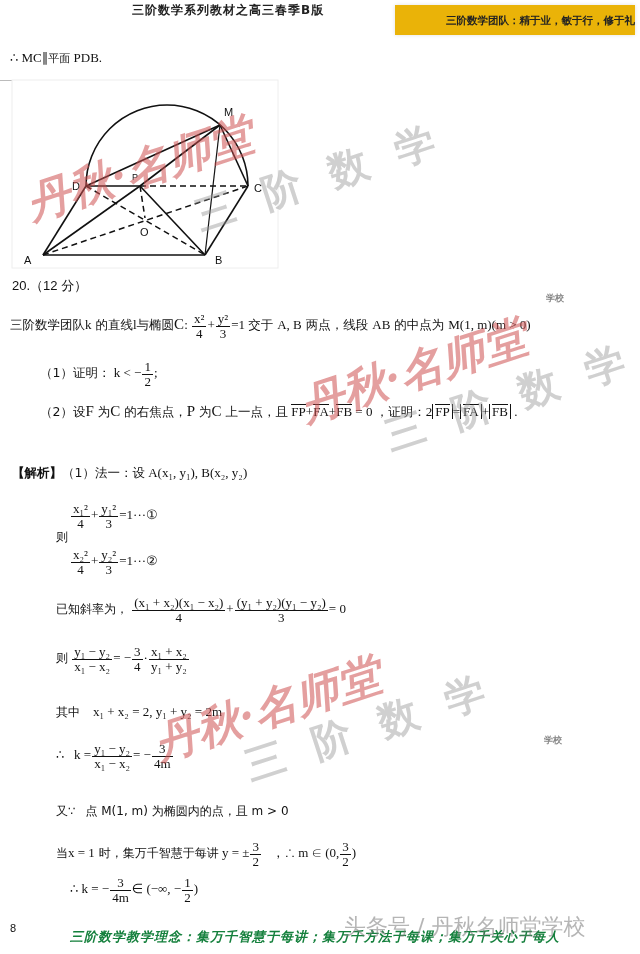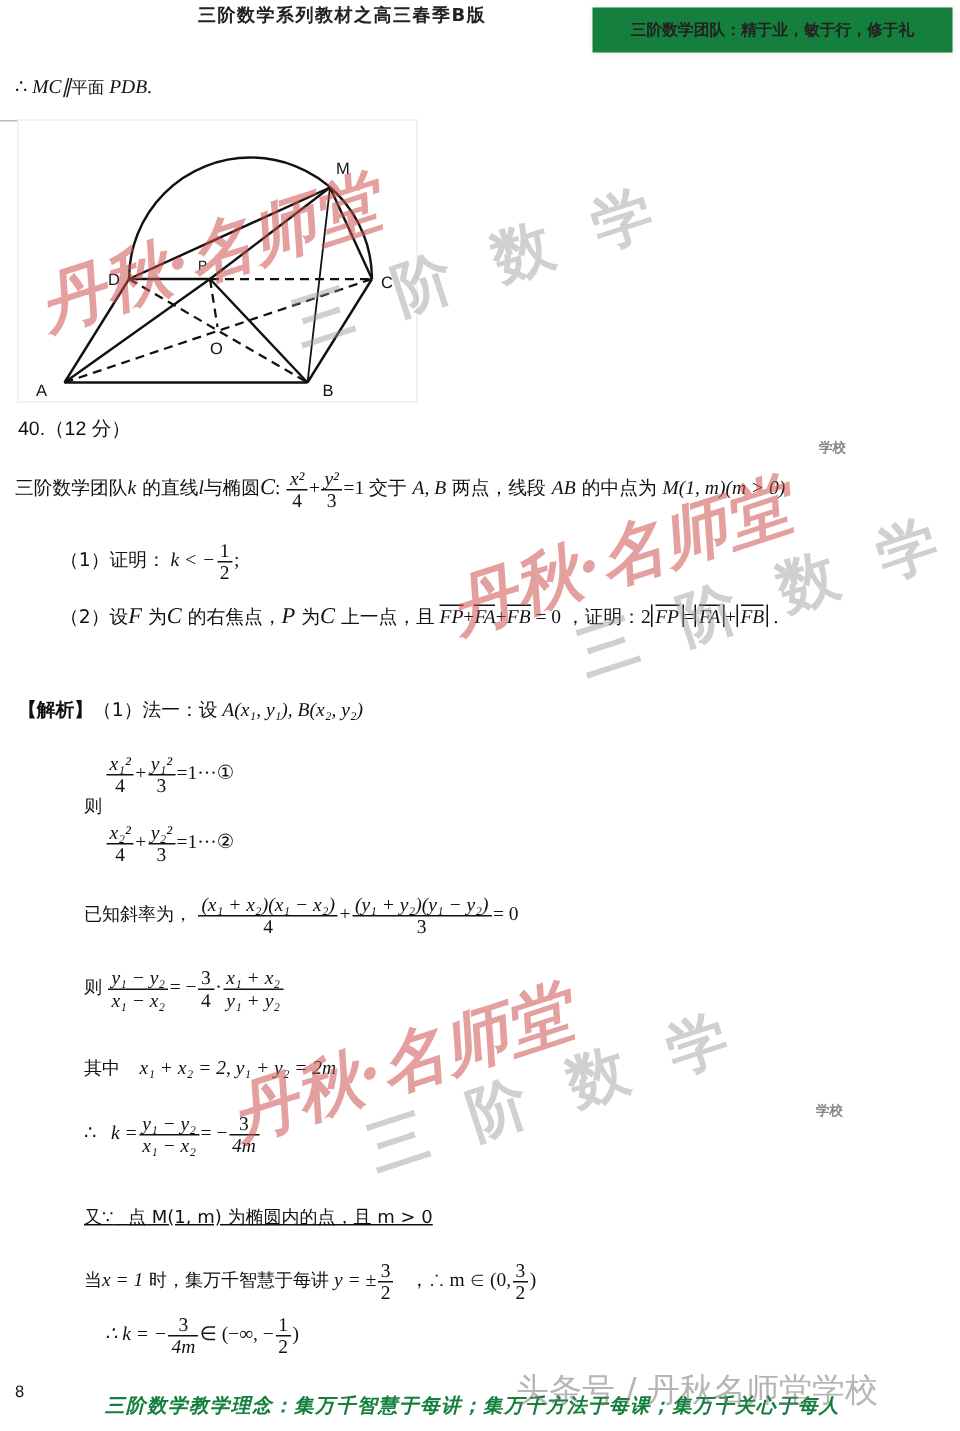--- a/index.html
+++ b/index.html
@@ -1,22 +1,22 @@
 <!DOCTYPE html>
 <html><head>
 <meta charset="utf-8">
 <style>
   html, body { margin:0; padding:0; background:#fff; }
   body { width:640px; height:954px; position:relative; overflow:hidden;
          font-family:"DejaVu Serif", serif; color:#111; }
   .abs { position:absolute; }
   .hdr-title { left:132px; top:2px; font-size:12px; font-weight:bold; letter-spacing:1px; color:#222; }
   .hdr-box { left:395px; top:5px; width:240px; height:30px; box-shadow:0 0 4px rgba(0,0,0,0.12);
-             font-size:10.5px; font-weight:bold; line-height:30px; text-align:center; color:#222; background:#15803d; }
-  .it { font-style:italic; font-family:"Liberation Serif", serif; }
+             font-size:10.5px; font-weight:bold; line-height:30px; text-align:right; color:#222; background:#eab308; }
+  .it { font-family:"Liberation Serif", serif; }
   .cn { font-family:"DejaVu Sans", sans-serif; }
   .line1 { left:10px; top:50px; font-size:14px; }
   .line1 .small { font-size:11px;margin-top:46px; }
   .fig { left:10px; top:78px; width:270px; height:192px; }
   .sep-fig-a { left:0; top:80px; width:22px; height:1px; background:#bbb; }
   .q-num { left:12px; top:277px; font-size:13px; font-family:"Liberation Sans", sans-serif; }
   .text { font-size:13px; font-family:"Liberation Serif", serif; white-space:nowrap; }
   .frac { display:inline-block; vertical-align:middle; text-align:center; line-height:1.05; margin:0 1px; }
   .frac .num { display:block; border-bottom:1px solid #111; padding:0 2px; }
   .frac .den { display:block; padding:0 2px; }
@@ -72,21 +72,21 @@
     <text x="224" y="116">M</text>
     <text x="72" y="190">D</text>
     <text x="132" y="180" font-size="9">P</text>
     <text x="254" y="192">C</text>
     <text x="140" y="236">O</text>
     <text x="24" y="264">A</text>
     <text x="215" y="264">B</text>
   </g>
 </svg>
 
-<div class="abs q-num">40.（12 分）</div>
+<div class="abs q-num">20.（12 分）</div>
 
 <div class="abs text" style="left:10px; top:312px;">
   <span class="cn" style="font-size:12.5px">三阶数学团队</span><span class="it">k</span><span class="cn" style="font-size:12.5px"> 的直线</span><span class="it">l</span><span class="cn" style="font-size:12.5px">与椭圆</span><span class="it" style="font-size:15px">C</span><span>:</span>
   <span class="frac"><span class="num it">x²</span><span class="den">4</span></span><span>+</span><span class="frac"><span class="num it">y²</span><span class="den">3</span></span><span>=1</span>
   <span class="cn" style="font-size:12.5px">  交于 </span><span class="it">A, B</span><span class="cn" style="font-size:12.5px"> 两点，线段 </span><span class="it">AB</span><span class="cn" style="font-size:12.5px"> 的中点为 </span><span class="it">M(1, m)(m &gt; 0)</span>
 </div>
 
 <div class="abs text" style="left:40px; top:360px;">
   <span class="cn" style="font-size:12.5px">（1）证明：</span>
   <span class="it">k &lt; −</span><span class="frac"><span class="num">1</span><span class="den">2</span></span><span>;</span>
@@ -126,21 +126,21 @@
 <div class="abs text" style="left:56px; top:704px;">
   <span class="cn" style="font-size:12px">其中</span>&nbsp;&nbsp;&nbsp;
   <span class="it">x₁ + x₂ = 2, y₁ + y₂ = 2m</span>
 </div>
 
 <div class="abs text" style="left:56px; top:742px;">
   <span>∴</span>&nbsp;&nbsp;
   <span class="it">k =</span><span class="frac"><span class="num it">y₁ − y₂</span><span class="den it">x₁ − x₂</span></span><span>= −</span><span class="frac"><span class="num">3</span><span class="den it">4m</span></span>
 </div>
 
-<div class="abs text" style="left:56px; top:803px;text-decoration:underline;">
+<div class="abs text" style="left:56px; top:803px;">
   <span class="cn" style="font-size:12px">又∵</span>&nbsp;&nbsp;
   <span class="cn" style="font-size:12px">点 M(1, m)  为椭圆内的点，且 m &gt; 0</span>
 </div>
 
 <div class="abs text" style="left:56px; top:840px;">
   <span class="cn" style="font-size:12px">当</span><span class="it">x = 1</span><span class="cn" style="font-size:12px"> 时，集万千智慧于每讲</span>
   <span class="it">y = ±</span><span class="frac"><span class="num">3</span><span class="den">2</span></span>&nbsp;&nbsp;
   <span>，∴ m ∈ (0,</span><span class="frac"><span class="num">3</span><span class="den">2</span></span><span>)</span>
 </div>
 

